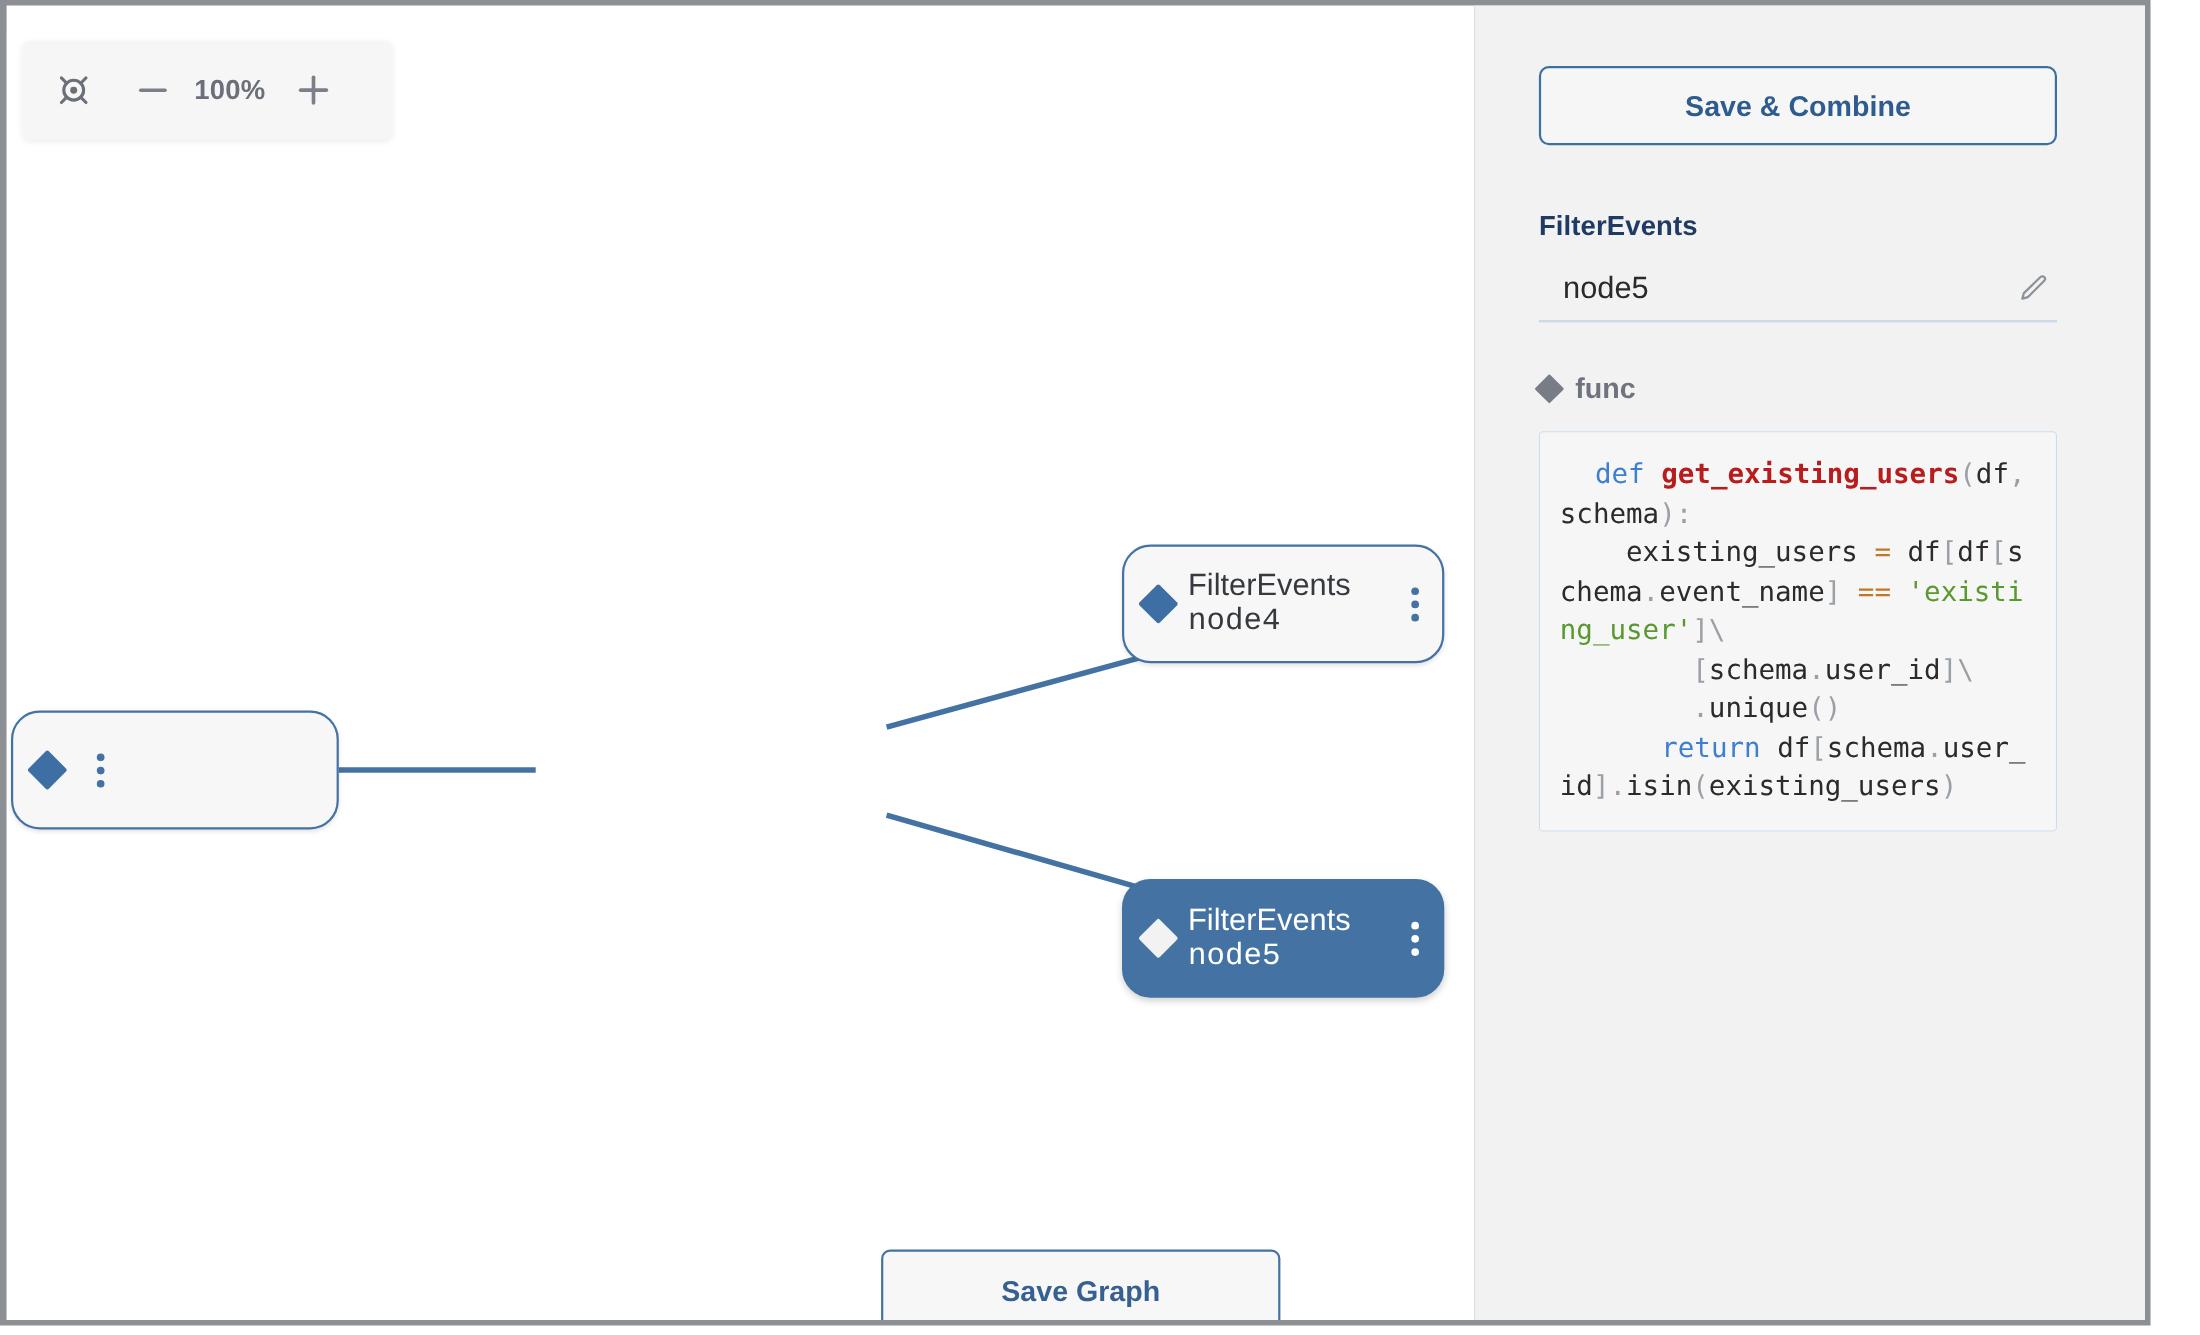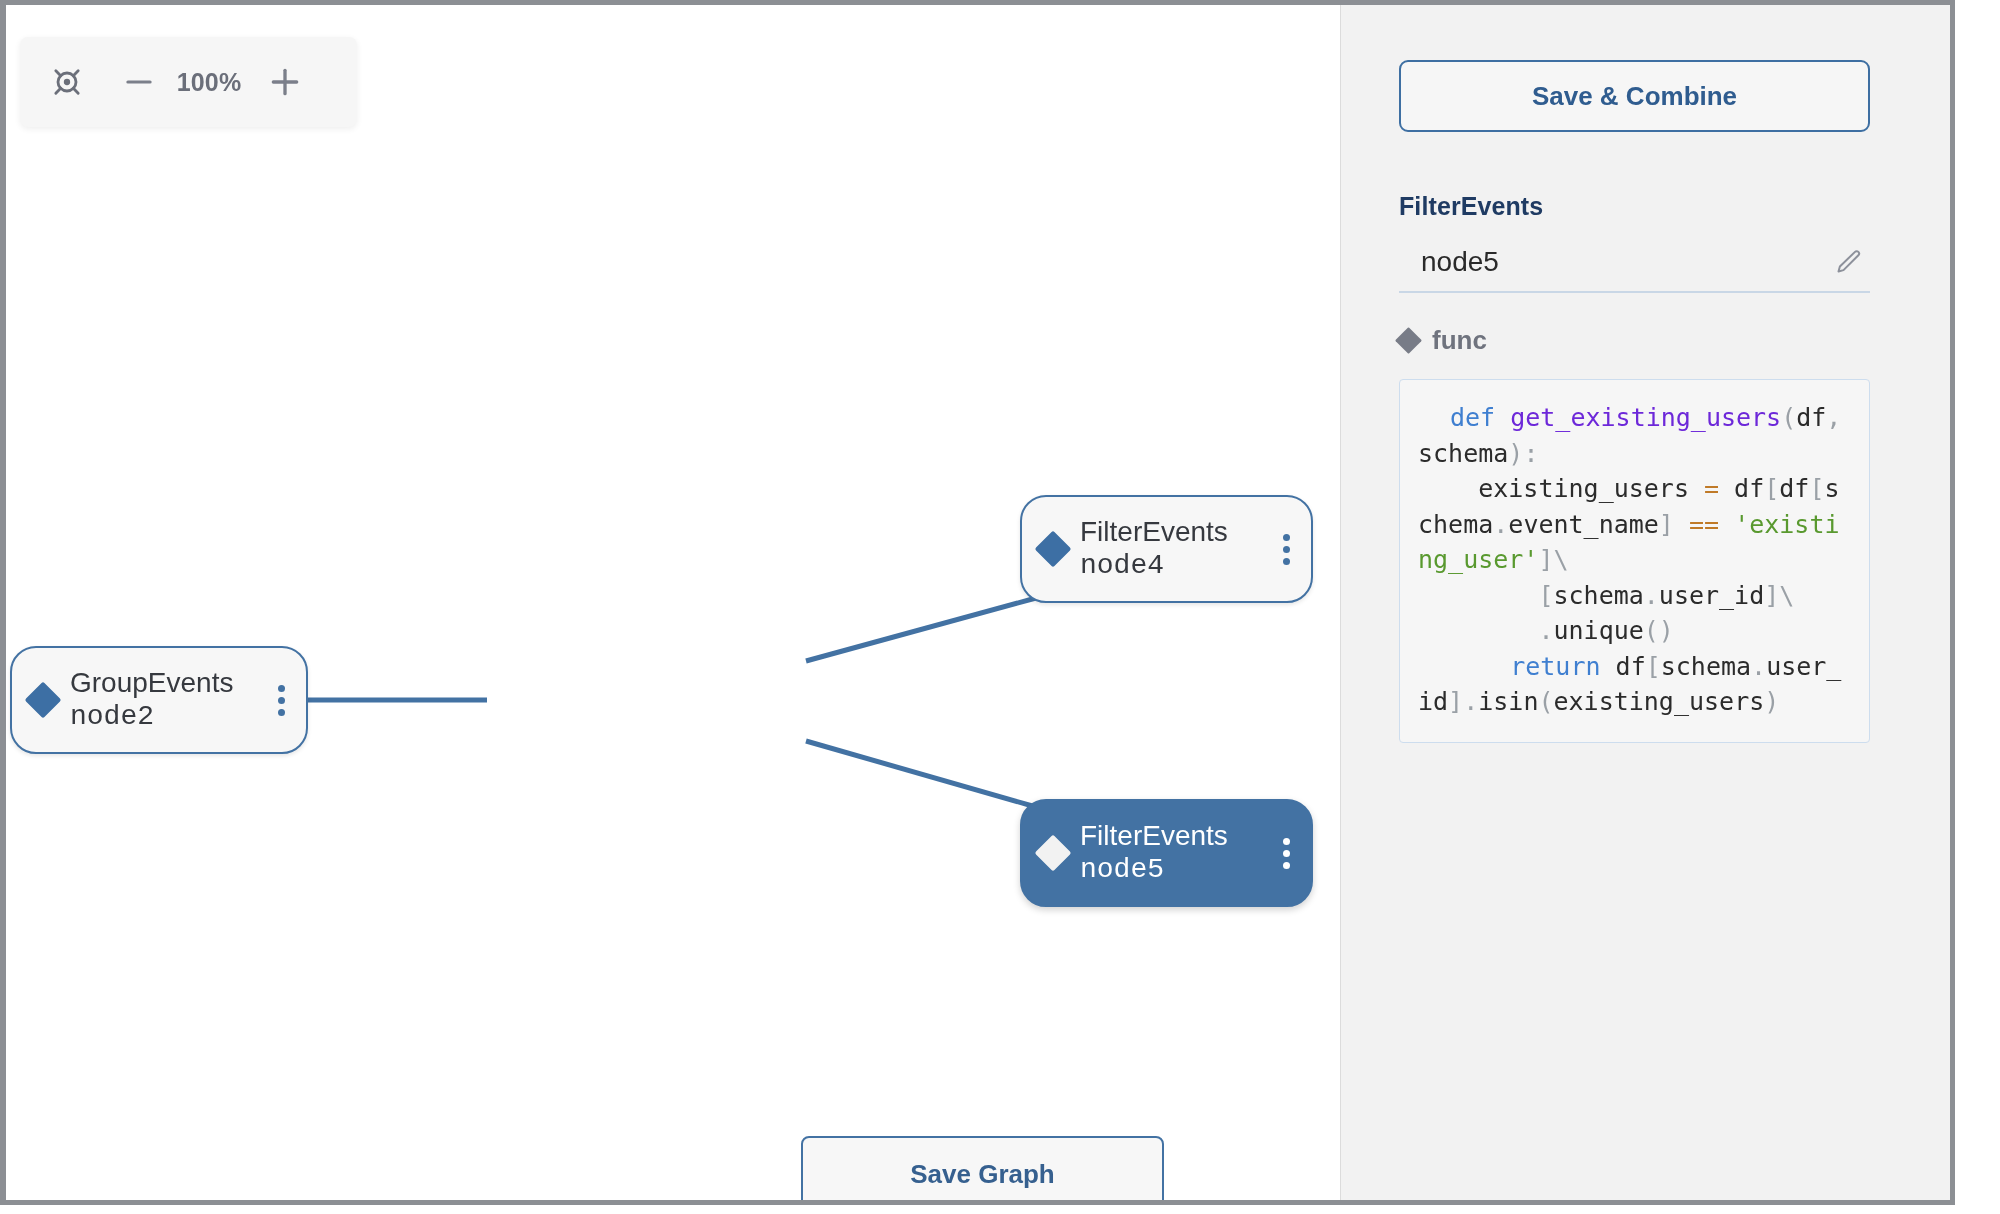--- a/index.html
+++ b/index.html
@@ -220,21 +220,21 @@
   #edit-pencil {
     flex: 0 0 auto;
     width: 34px;
     height: 34px;
     cursor: pointer;
     display: flex;
     align-items: center;
     justify-content: center;
   }
   #func-row {
-    margin-top: 32px;
+    margin-top: 45px;
     display: flex;
     align-items: center;
     gap: 14px;
   }
   #func-diamond {
     width: 19px;
     height: 19px;
     background: #787c87;
     transform: rotate(45deg);
     border-radius: 1px;
@@ -251,21 +251,21 @@
     border-radius: 4px;
     padding: 20px 18px 22px 18px;
     font-family: "DejaVu Sans Mono", monospace;
     font-size: 25px;
     line-height: 1.42;
     color: #2b2b2b;
     white-space: pre-wrap;
     word-break: break-all;
   }
   .tk-kw   { color: #3f7fd0; margin-left: 32px; }
-  .tk-fn   { color: #6d28d9; }
+  .tk-fn   { color: #b91c1c; font-weight: bold; }
   .tk-punc { color: #9aa0a6; }
   .tk-str  { color: #59992f; }
   .tk-op   { color: #c07a27; }
 </style>
 </head>
 <body>
 
 <div id="app">
 
   <div id="canvas">
@@ -299,24 +299,20 @@
     </div>
 
     <svg id="edges" viewBox="0 0 1334 1205" preserveAspectRatio="none">
       <line x1="302" y1="671" x2="481" y2="671" stroke="#4372a3" stroke-width="5"></line>
       <line x1="800" y1="632" x2="1030" y2="569" stroke="#4372a3" stroke-width="5"></line>
       <line x1="800" y1="712" x2="1030" y2="778" stroke="#4372a3" stroke-width="5"></line>
     </svg>
 
     <div class="node plain" style="left:4px; top:617px; width:298px; height:108px;">
       <span class="diamond"></span>
-      <span class="labels">
-        <span class="lbl-type">GroupEvents</span>
-        <span class="lbl-id">node2</span>
-      </span>
       <span class="kebab">
         <i></i>
           <i></i>
           <i></i>
       </span>
     </div>
 
 
     <div class="node plain" style="left:1014px; top:466px; width:293px; height:108px;">
       <span class="diamond"></span>

